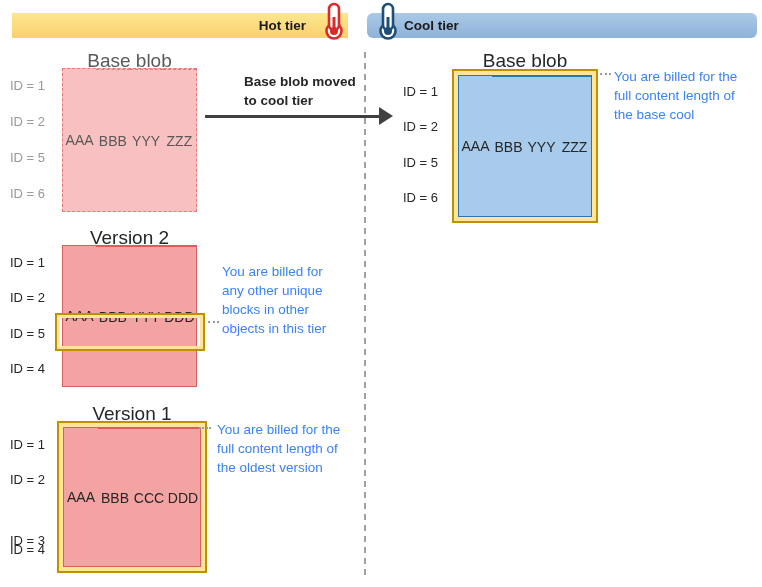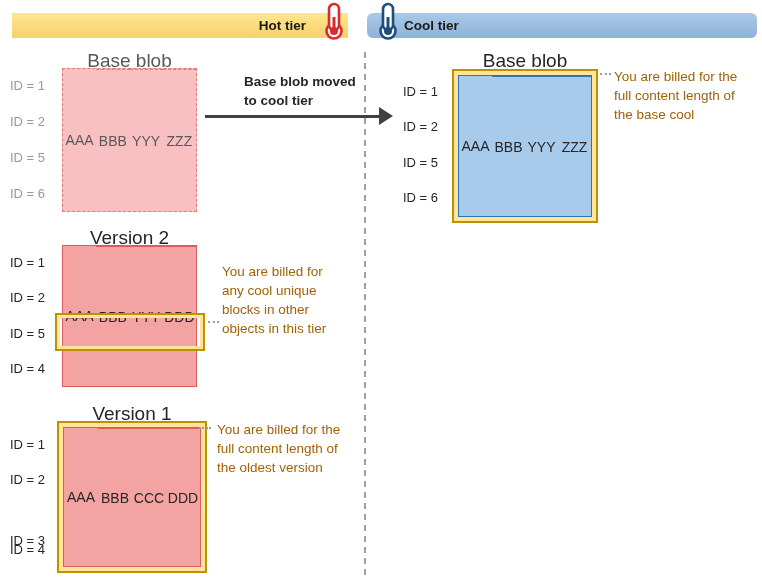--- a/index.html
+++ b/index.html
@@ -40,21 +40,21 @@
   .gold-frame { box-sizing:border-box; border:2px solid #bf9000; background:#ffe59b; padding:4px; }
   .gold-frame .blob-box { width:100%; height:100%; }
   .gold-highlight { box-sizing:border-box; border:2px solid #bf9000;
                     box-shadow:inset 0 0 0 3px #ffe59b; pointer-events:none; }
 
   
   .id-label { font-size:13px; color:#262626; height:18px; line-height:18px; }
   .id-label.faded { color:#999999; }
 
   
-  .note { font-size:13.5px; line-height:19px; color:#a16207; white-space:nowrap; }
+  .note { font-size:13.5px; line-height:19px; color:#3b82f6; white-space:nowrap; }
   .leader { border-top:2px dotted #9a9a9a; height:0; }
 
   
   .arrow-label { font-size:13.5px; font-weight:bold; line-height:19px; color:#262626; white-space:nowrap; }
   .arrow-line { height:3px; background:#404040; }
   .arrow-head { width:0; height:0; border-left:14px solid #404040;
                 border-top:9px solid transparent; border-bottom:9px solid transparent; }
 </style>
 </head>
 <body>
@@ -110,21 +110,21 @@
     <div class="row">DDD</div>
   </div>
   <div class="abs id-label" style="left:10px;top:254px;">ID = 1</div>
   <div class="abs id-label" style="left:10px;top:289px;">ID = 2</div>
   <div class="abs id-label" style="left:10px;top:325px;">ID = 5</div>
   <div class="abs id-label" style="left:10px;top:360px;">ID = 4</div>
   <div class="abs gold-highlight" style="left:55px;top:313px;width:150px;height:38px;"></div>
   <div class="abs leader" style="left:208px;top:321px;width:11px;"></div>
   <div class="abs note" style="left:222px;top:262px;">
     <div>You are billed for</div>
-    <div>any cool unique</div>
+    <div>any other unique</div>
     <div>blocks in other</div>
     <div>objects in this tier</div>
   </div>
 
   <div class="abs blob-title" style="left:57px;top:403px;width:150px;">Version 1</div>
   <div class="abs gold-frame" style="left:57px;top:421px;width:150px;height:152px;">
     <div class="blob-box box-solid">
       <div class="row">AAA</div>
       <div class="row">BBB</div>
       <div class="row">CCC</div>

